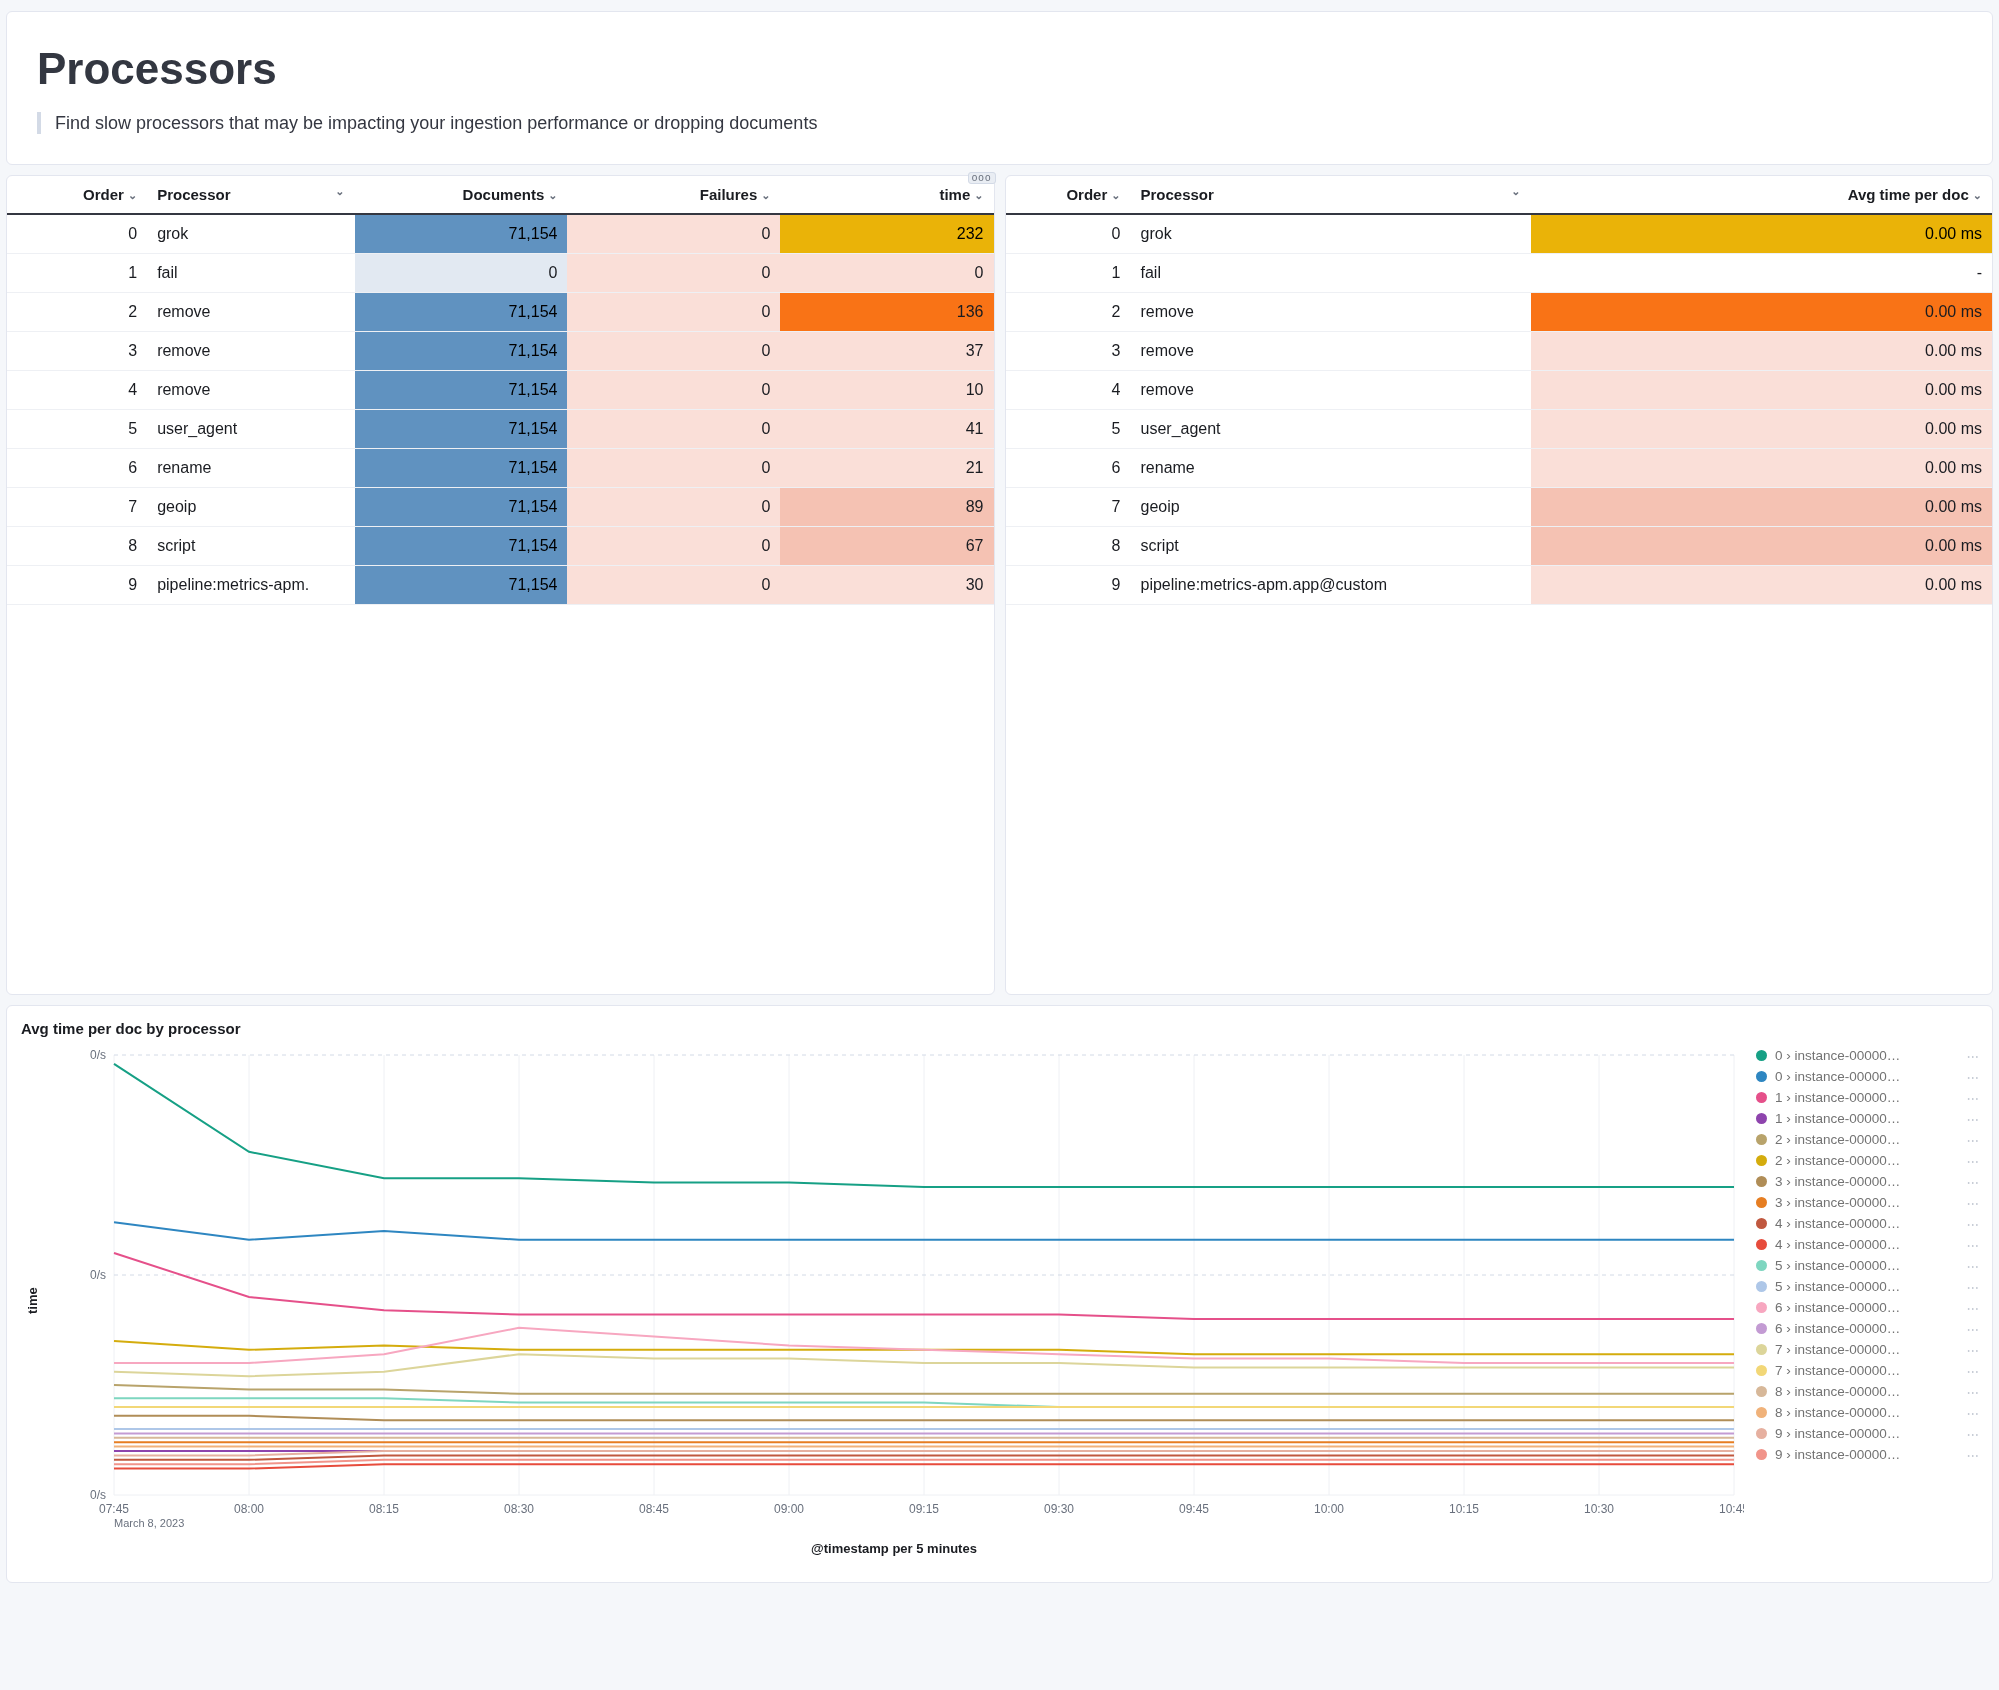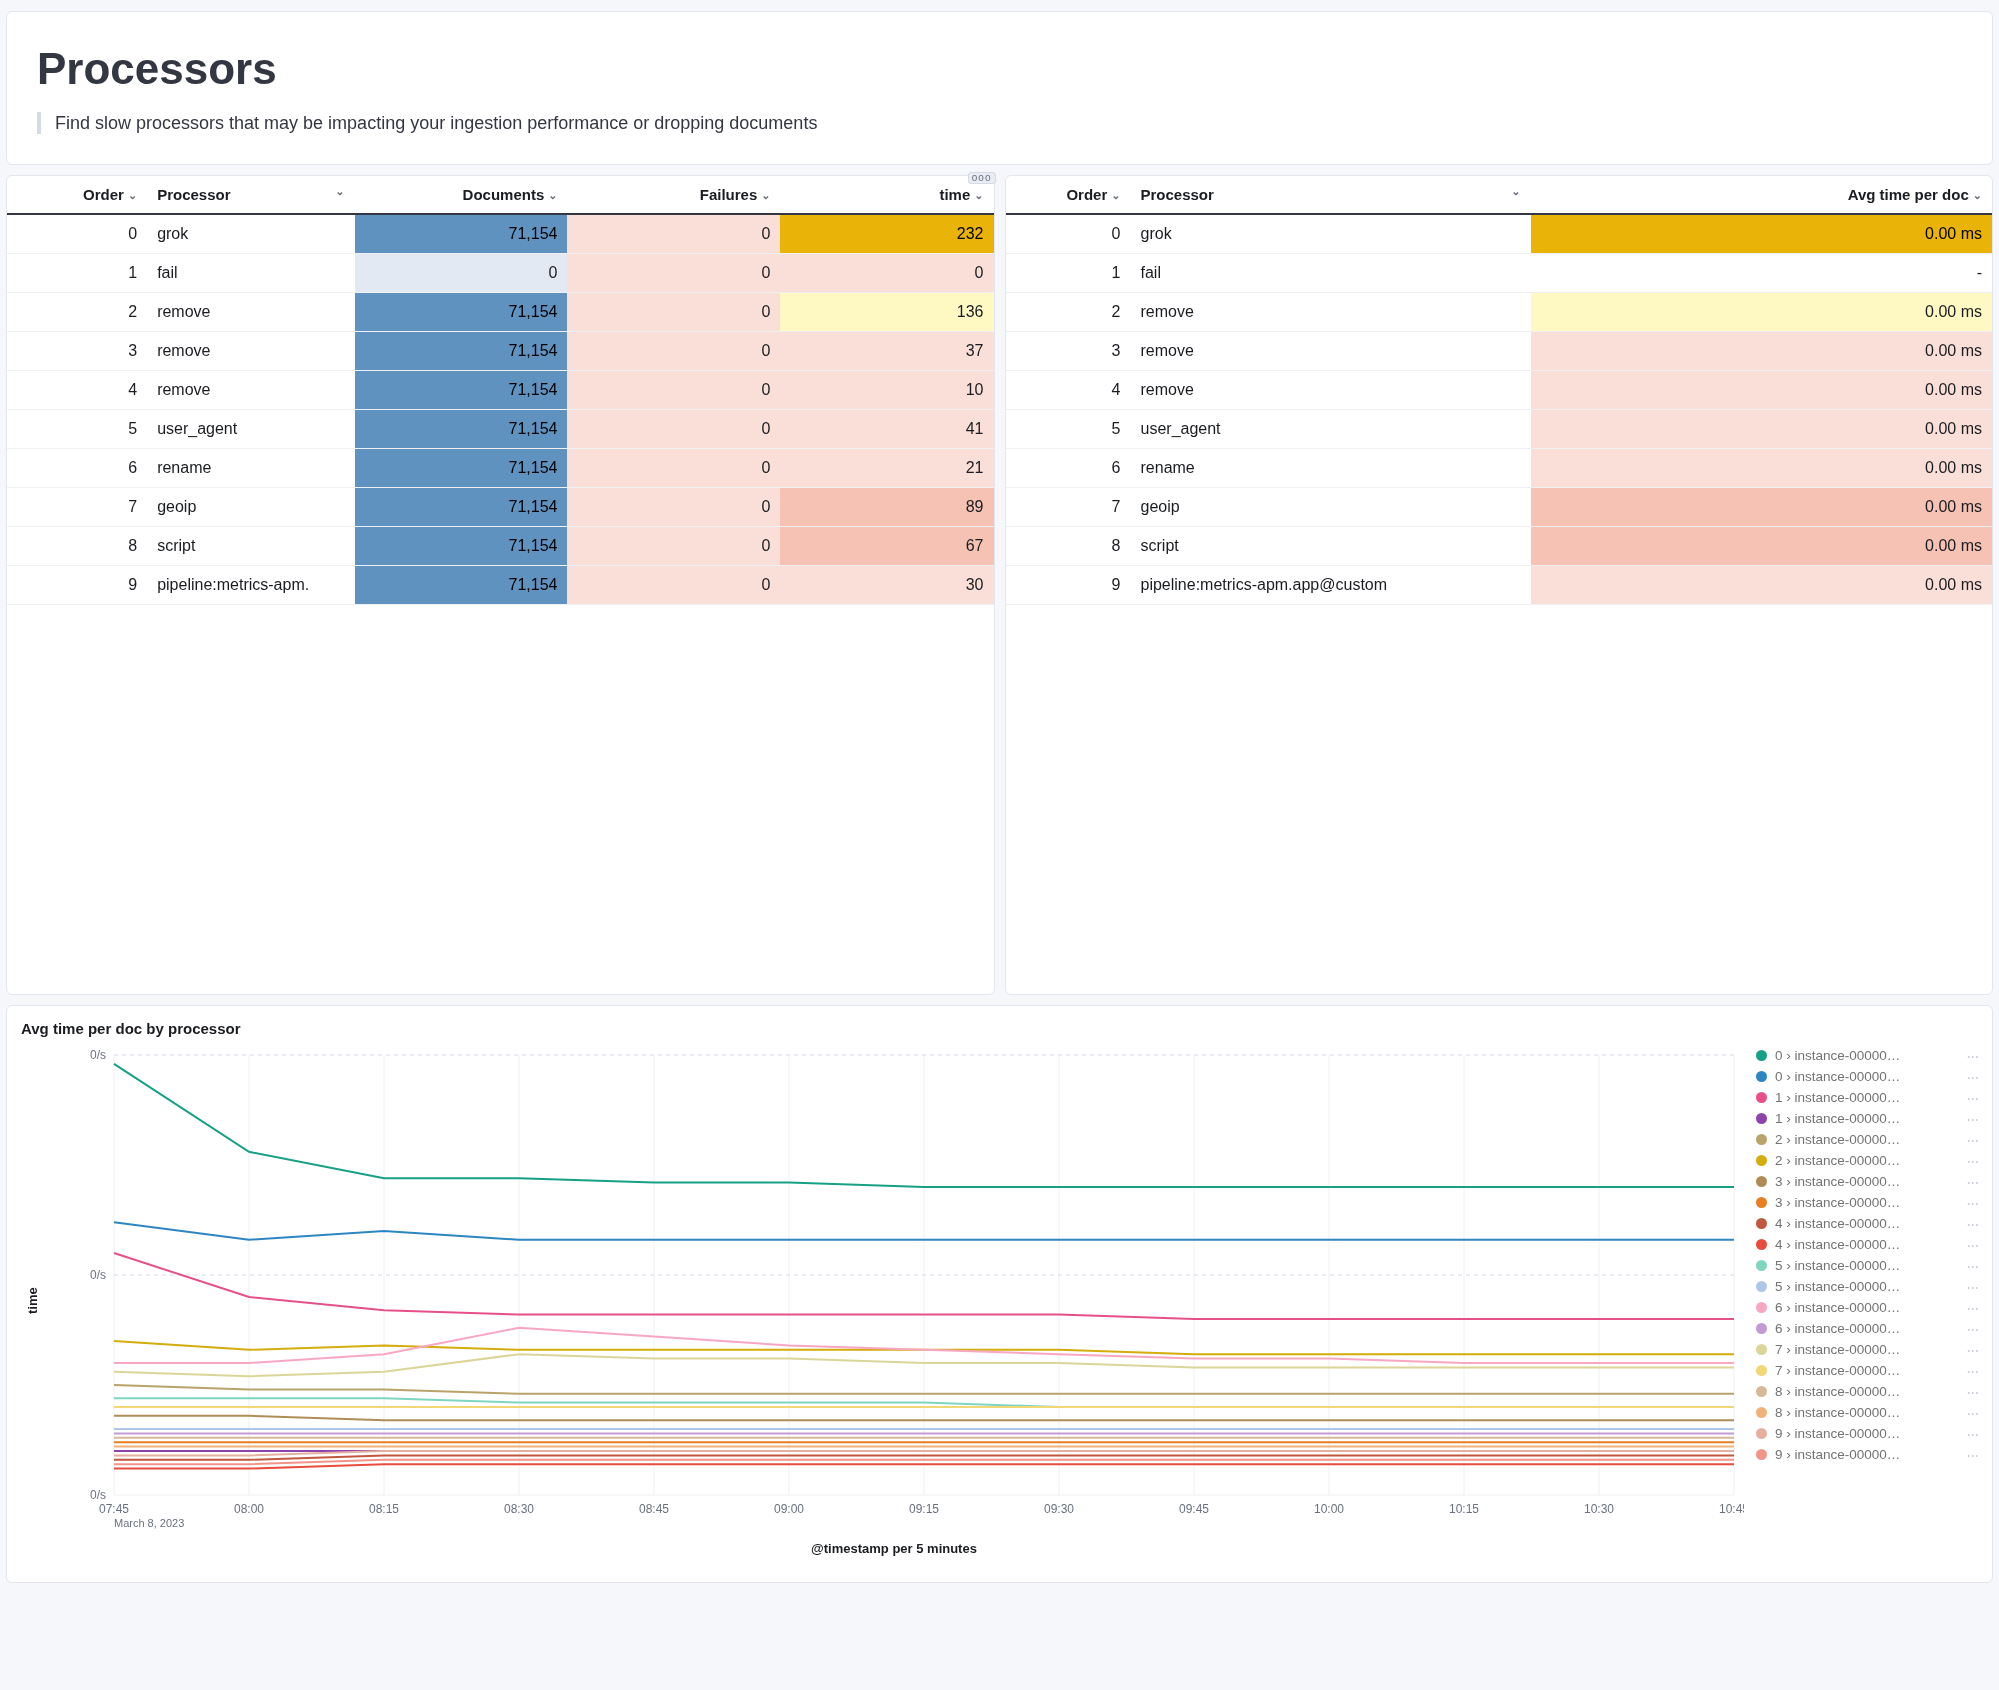--- a/index.html
+++ b/index.html
@@ -107,21 +107,21 @@
 
   .t2 col.c-order { width: 125px; }
   .t2 col.c-proc  { width: 400px; }
   .t2 col.c-avg   { width: auto; }
 
   
   .bg-blue-5 { background: #6092c0; color:#000; }
   .bg-blue-0 { background: #e2e9f2; }
   .bg-red-0  { background: #fadfd8; }
   .bg-red-1  { background: #f5c2b3; padding-left: 16px; }
-  .bg-red-2  { background: #fef9c3; }
+  .bg-red-2  { background: #f97316; }
   .bg-red-4  { background: #eab308; color:#000; }
 
   
   .chart-panel {
     margin: 10px 6px 6px 6px;
     background: #fff;
     border: 1px solid #e3e6ef;
     border-radius: 6px;
     padding: 14px 8px 26px 14px;
   }

